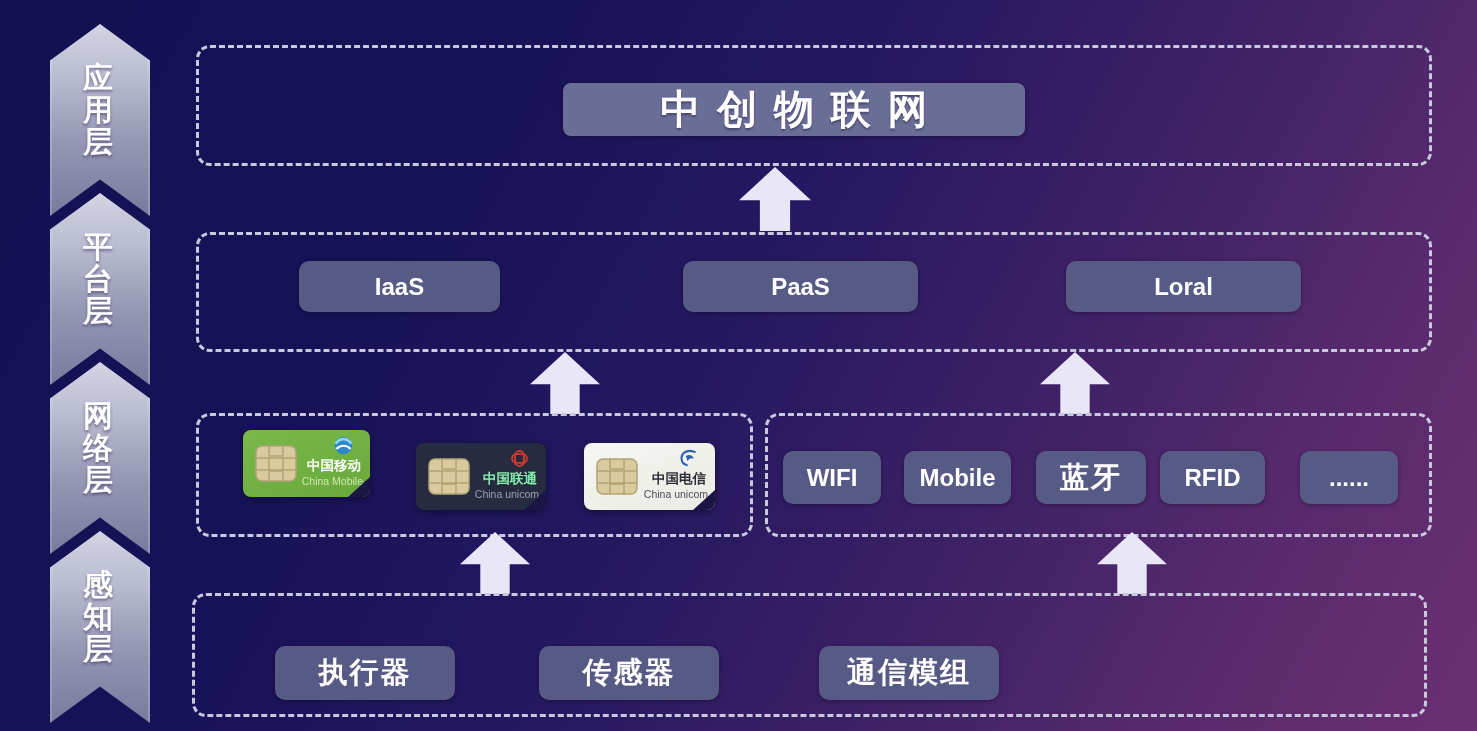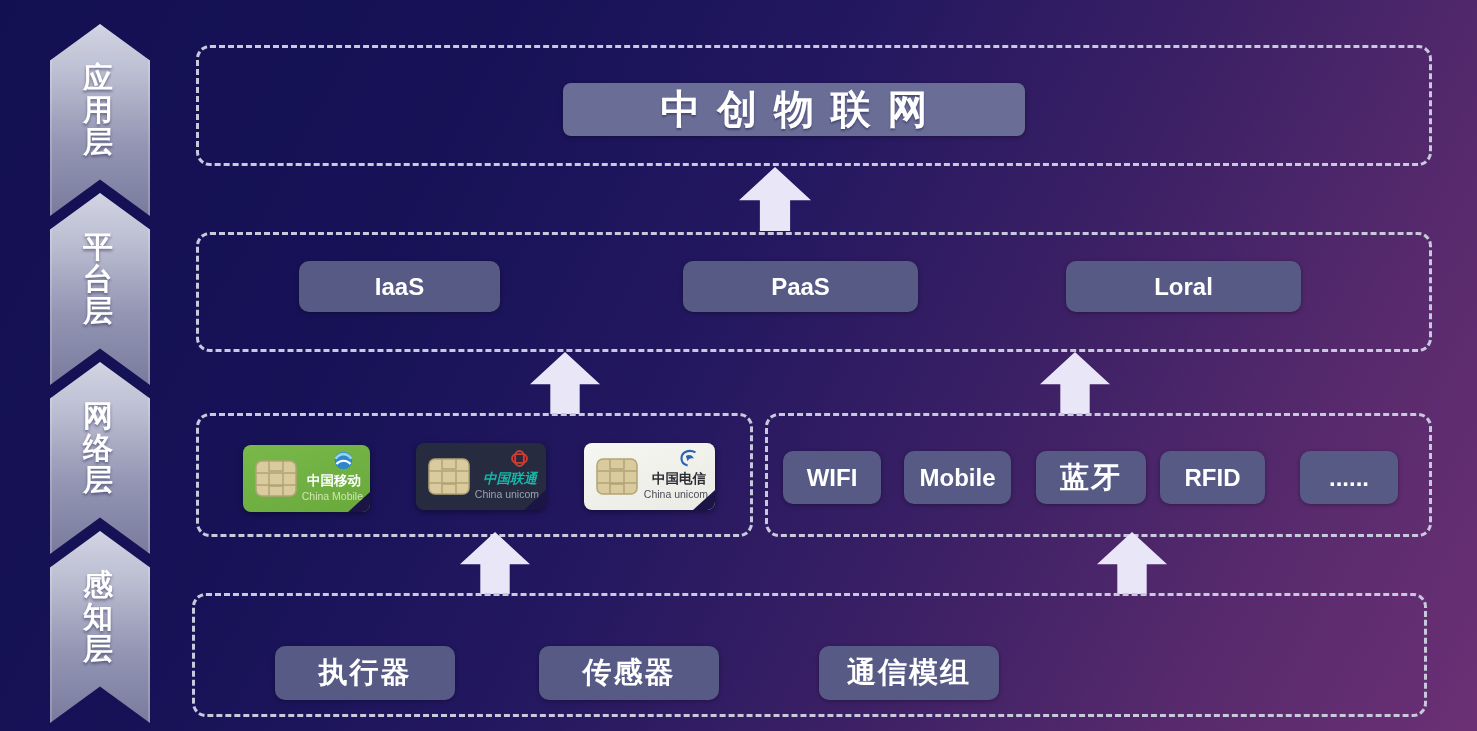--- a/index.html
+++ b/index.html
@@ -34,21 +34,21 @@
   .sim-card .chip{position:absolute;left:12px;top:15px;width:42px;height:37px;}
   .sim-card .logo{position:absolute;right:16px;top:5px;width:21px;height:21px;}
   .sim-card .name{position:absolute;right:9px;top:27px;font-size:13.5px;font-weight:700;white-space:nowrap;}
   .sim-card .subtitle{position:absolute;right:7px;top:45px;font-size:10.5px;white-space:nowrap;}
   .sim-card .fold{position:absolute;right:0;bottom:0;width:22px;height:20px;
     clip-path:polygon(100% 0,100% 100%,0 100%);border-radius:0 0 8px 0;}
   .card-mobile{background:linear-gradient(160deg,#79b94a,#69a93c);}
   .card-mobile .name{color:#ffffff;}
   .card-mobile .subtitle{color:#cfe6ae;}
   .card-unicom{background:linear-gradient(160deg,#2b3047,#20243а);background-color:#262b3f;}
-  .card-unicom .name{color:#14b8a6;font-style:italic;}
+  .card-unicom .name{color:#86efac;}
   .card-unicom .subtitle{color:#9aa2b5;}
   .card-telecom{background:linear-gradient(160deg,#f6f6f2,#ebebe5);}
   .card-telecom .name{color:#2c2c35;}
   .card-telecom .subtitle{color:#4c4c58;}
   .fold{background:#1a1545;}
 </style>
 </head>
 <body>
 
 <div class="stage">
@@ -84,21 +84,21 @@
     <div class="pill" style="left:867px;top:26px;width:235px;height:51px">
       <span>Loral</span>
     </div>
   </div>
 
   <div class="up-arrow" style="left:530px;top:352px;width:70px;height:62px"></div>
   <div class="up-arrow" style="left:1040px;top:352px;width:70px;height:62px"></div>
 
   <div class="dashed-box" style="left:196px;top:413px;width:557px;height:124px">
 
-    <div class="sim-card card-mobile" style="left:44px;top:29px;width:127px">
+    <div class="sim-card card-mobile" style="left:44px;top:14px;width:127px">
       <svg class="chip" viewBox="0 0 42 37">
         <rect x="1" y="1" width="40" height="35" rx="6" fill="#d9cb9e" stroke="#b3a476" stroke-width="1.5"></rect>
         <path d="M14 1v10h14V1 M14 36V26h14v10 M1 13h13 M1 25h13 M28 13h13 M28 25h13 M14 13h14v12H14z" fill="none" stroke="#b3a476" stroke-width="1.5"></path>
       </svg>
       <svg class="logo" viewBox="0 0 24 24">
         <circle cx="12" cy="12" r="10" fill="#2f86c8"></circle>
         <path d="M3 10c5-7 13-7 18 0" fill="none" stroke="#8fd4f0" stroke-width="3"></path>
         <path d="M4 16c4-5 12-5 16 0" fill="none" stroke="#ffffff" stroke-width="2.4"></path>
       </svg>
       <div class="name">中国移动</div>

